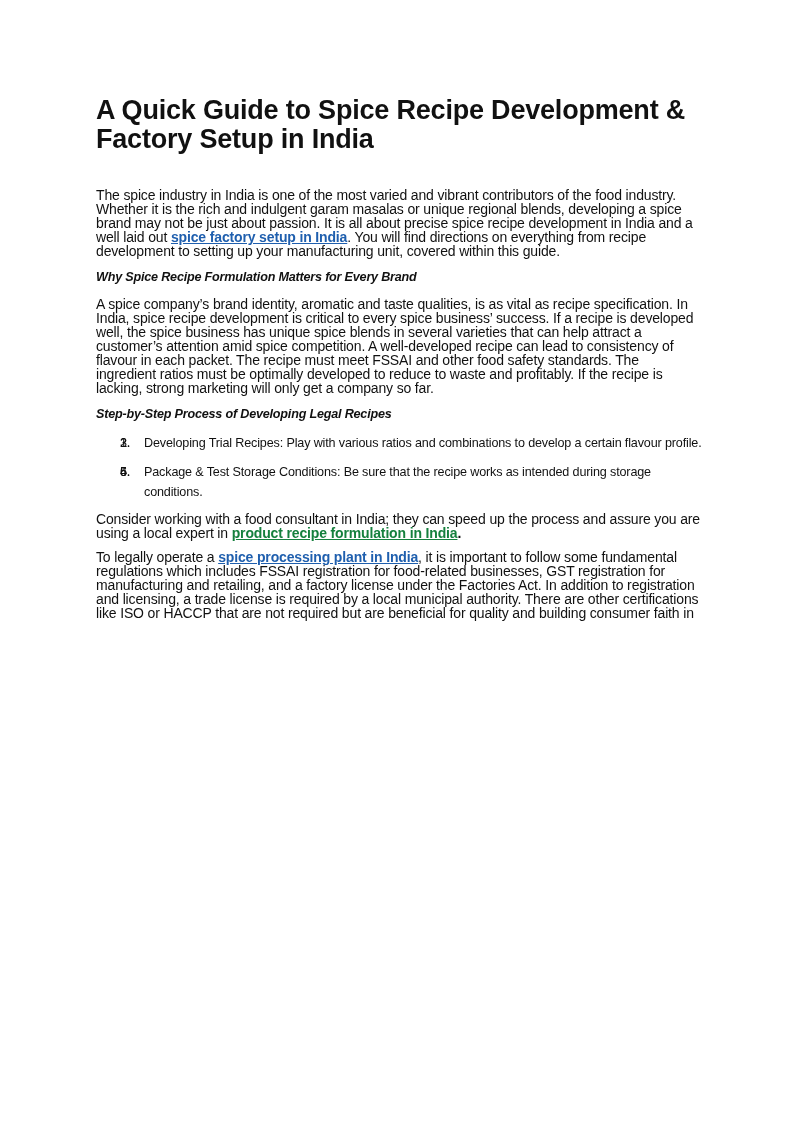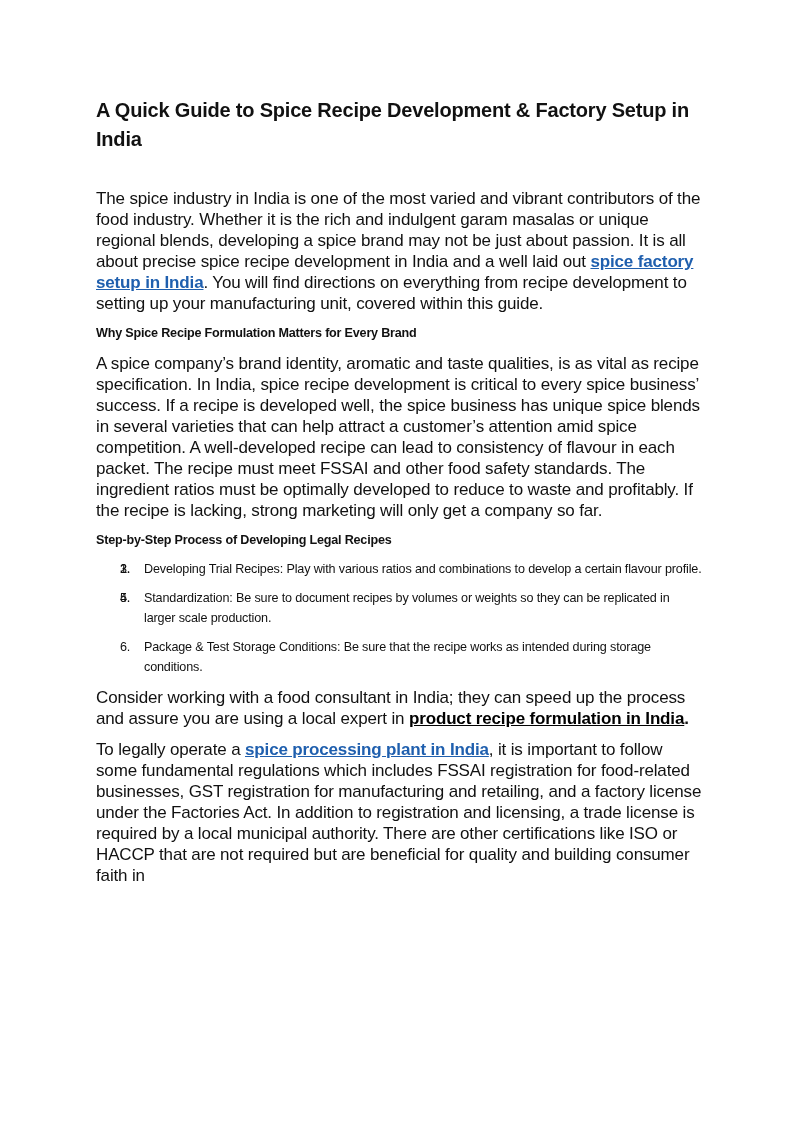--- a/index.html
+++ b/index.html
@@ -4,31 +4,32 @@
 <style>
   html, body { margin: 0; padding: 0; background: #ffffff; }
   body { width: 794px; height: 1123px; position: relative; overflow: hidden; }
   .page {
     position: absolute; left: 96px; top: 96px; width: 606px;
     font-family: "Liberation Sans", "DejaVu Sans", sans-serif;
     color: #111111;
   }
   h1 {
     font-family: "Liberation Sans", sans-serif;
-    font-size: 20px; font-weight: bold; line-height: 29px;
+    font-size: 27px; font-weight: bold; line-height: 29px;
     margin: 0 0 34px 0; color: #111;
     letter-spacing: -0.2px;
   }
   p {
-    font-size: 17px; line-height: 21px; margin: 0 0 10px 0;
+    font-size: 14px; line-height: 14px; margin: 0 0 10px 0;
     letter-spacing: -0.15px;
   }
   .heading {
     font-size: 12.6px; font-weight: bold; line-height: 19px; margin: 0 0 10px 0;
     letter-spacing: -0.2px;
+    font-style: italic;
   }
   a.link {
     color: #1f5fae; font-weight: bold; text-decoration: underline; cursor: pointer;
   }
   ol { margin: 0 0 10px 0; padding: 0; list-style: none; }
   ol li {
     position: relative; padding-left: 48px;
     font-size: 12.6px; line-height: 19.4px; margin-bottom: 10px;
     letter-spacing: -0.15px;
   }
@@ -45,20 +46,20 @@
   <div class="heading">Why Spice Recipe Formulation Matters for Every Brand</div>
   <p>A spice company’s brand identity, aromatic and taste qualities, is as vital as recipe specification. In India, spice recipe development is critical to every spice business’ success. If a recipe is developed well, the spice business has unique spice blends in several varieties that can help attract a customer’s attention amid spice competition. A well-developed recipe can lead to consistency of flavour in each packet. The recipe must meet FSSAI and other food safety standards. The ingredient ratios must be optimally developed to reduce to waste and profitably. If the recipe is lacking, strong marketing will only get a company so far.</p>
 
   <div class="heading">Step-by-Step Process of Developing Legal Recipes</div>
 
   <ol>
     <li><span class="num">1.</span></li>
     <li><span class="num">2.</span></li>
     <li><span class="num">3.</span><span>Developing Trial Recipes: Play with various ratios and combinations to develop a certain flavour profile.</span></li>
     <li><span class="num">4.</span></li>
-    <li><span class="num">5.</span><span>Standardization: Be sure to document recipes by volumes or weights so they can be replicated in larger scale production.</span></li>
+    <li><span class="num">5.</span></li>
     <li><span class="num">6.</span><span>Package &amp; Test Storage Conditions: Be sure that the recipe works as intended during storage conditions.</span></li>
   </ol>
 
-  <p><span>Consider working with a food consultant in India; they can speed up the process and assure you are using a local expert in </span><a class="link" style="color: #000000;">product recipe formulation in India</a><b>.</b></p>
+  <p><span>Consider working with a food consultant in India; they can speed up the process and assure you are using a local expert in </span><a class="link" style="color: #15803d;">product recipe formulation in India</a><b>.</b></p>
 
   <p><span>To legally operate a </span><a class="link" style="color: rgb(31, 95, 174);">spice processing plant in India</a><span>, it is important to follow some fundamental regulations which includes FSSAI registration for food-related businesses, GST registration for manufacturing and retailing, and a factory license under the Factories Act. In addition to registration and licensing, a trade license is required by a local municipal authority. There are other certifications like ISO or HACCP that are not required but are beneficial for quality and building consumer faith in</span></p>
 </div>
 
 </body></html>

